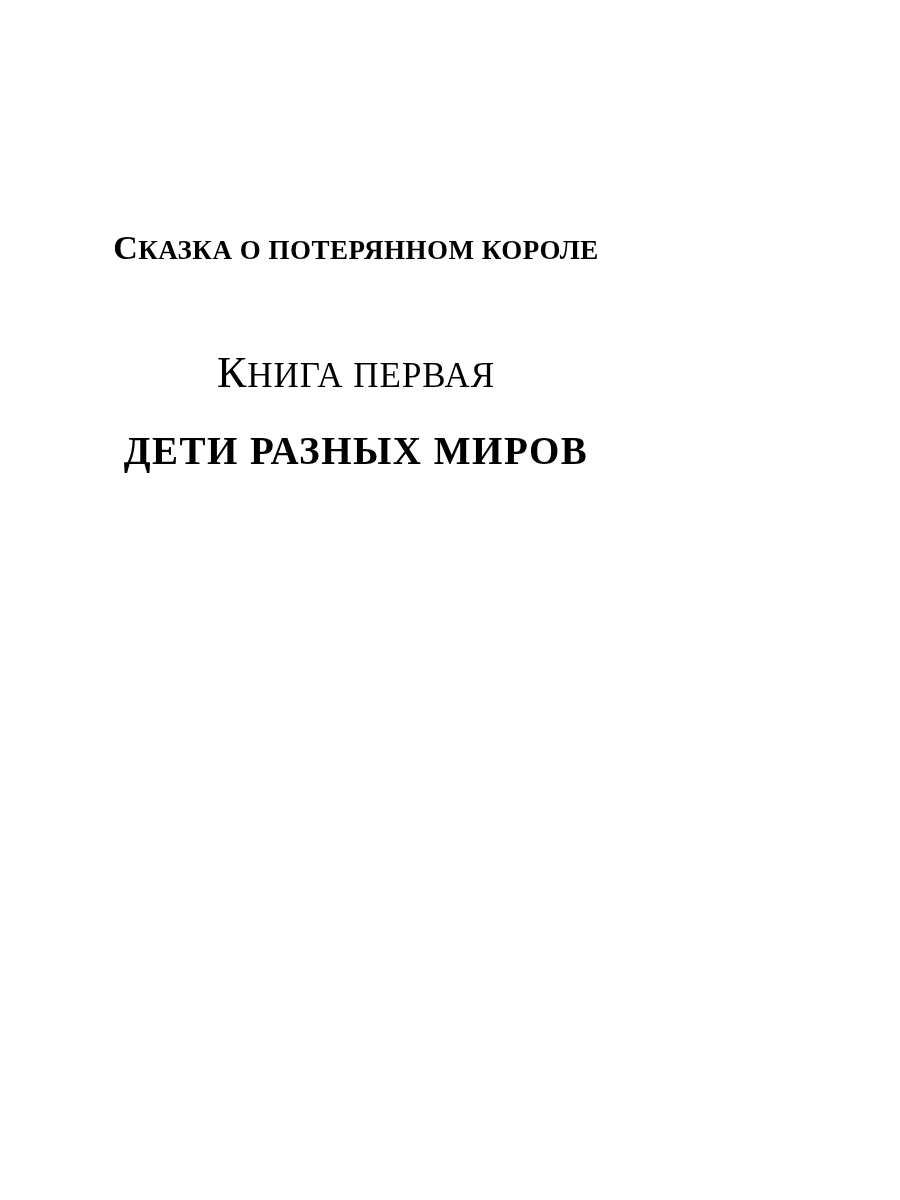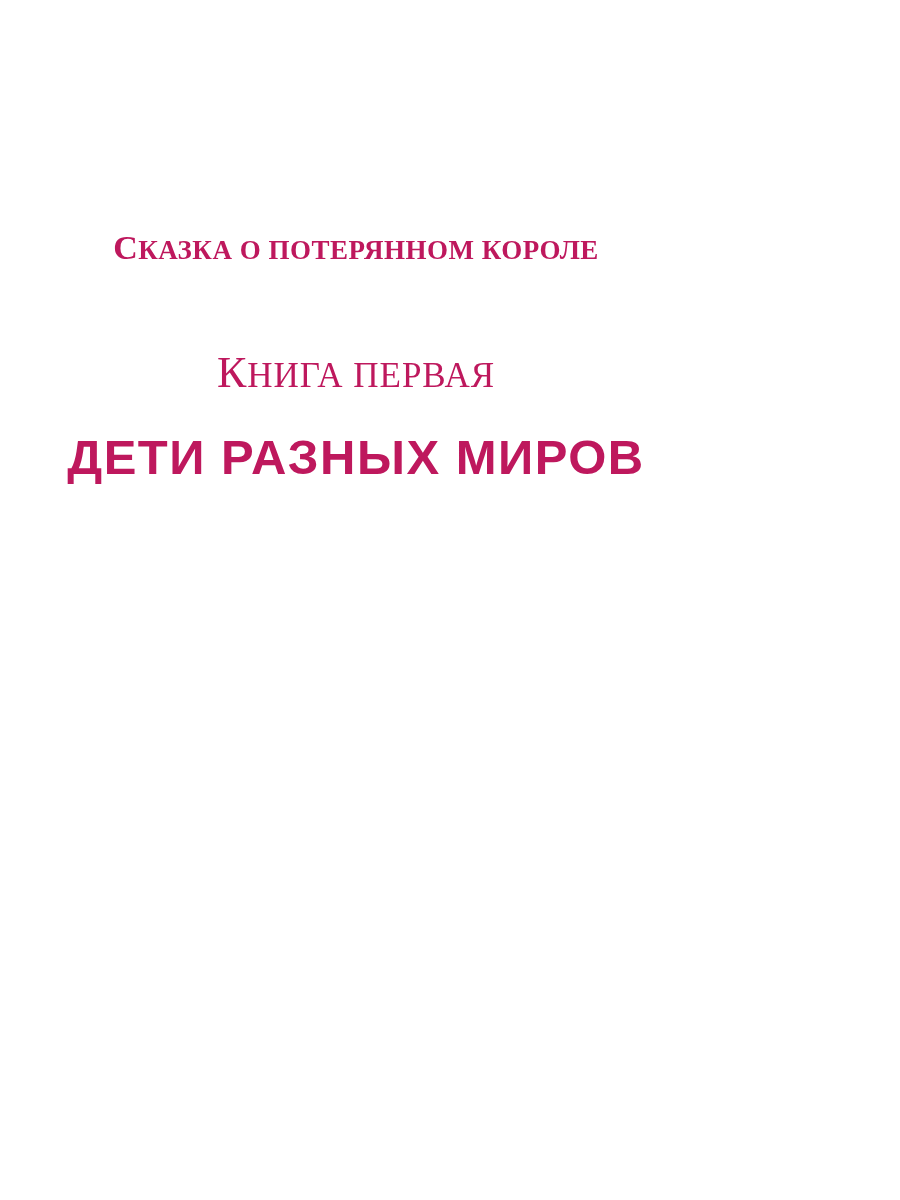--- a/index.html
+++ b/index.html
@@ -7,21 +7,21 @@
     padding: 0;
     background: #ffffff;
   }
   .page {
     position: relative;
     width: 712px;
     height: 1200px;
     background: #ffffff;
     overflow: hidden;
     font-family: "Liberation Serif", "DejaVu Serif", serif;
-    color: #be185d;
+    color: #000000;
   }
   .title-block {
     position: absolute;
     left: 0;
     right: 0;
     top: 228px;
     text-align: center;
   }
   .series-title {
     font-family: "Liberation Serif", "DejaVu Serif", serif;
@@ -43,23 +43,23 @@
     font-size: 35px;
     letter-spacing: 1px;
     line-height: 1.1;
   }
   .book-number .cap {
     font-size: 44px;
   }
   .book-title {
     margin: 12px;
     padding-top: 20px;
-    font-family: Liberation Sans, sans-serif;
+    font-family: Liberation Serif, serif;
     font-weight: bold;
-    font-size: 49px;
+    font-size: 39px;
     letter-spacing: 1.5px;
     line-height: 1.15;
   }
 </style>
 </head>
 <body>
 
 <div class="page">
 
   <div class="title-block">

